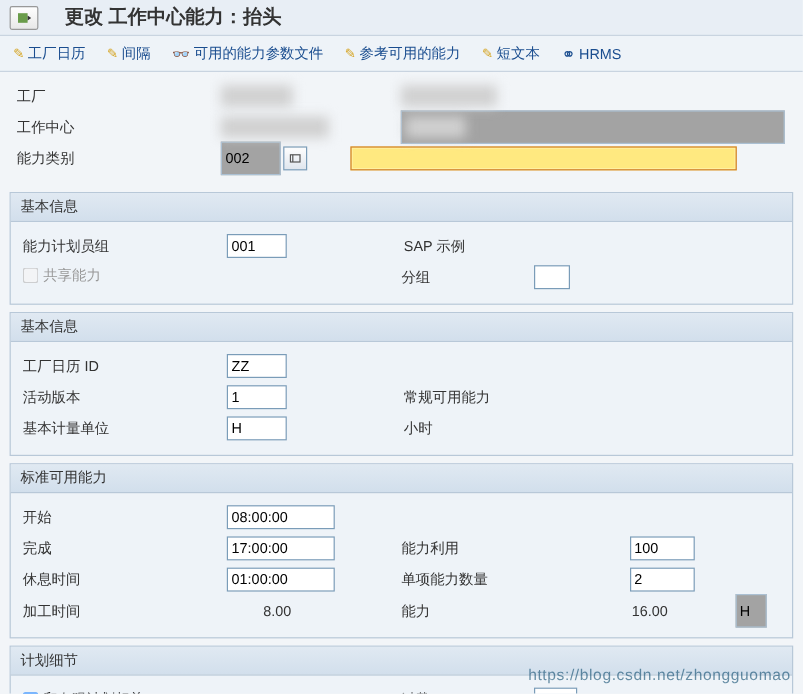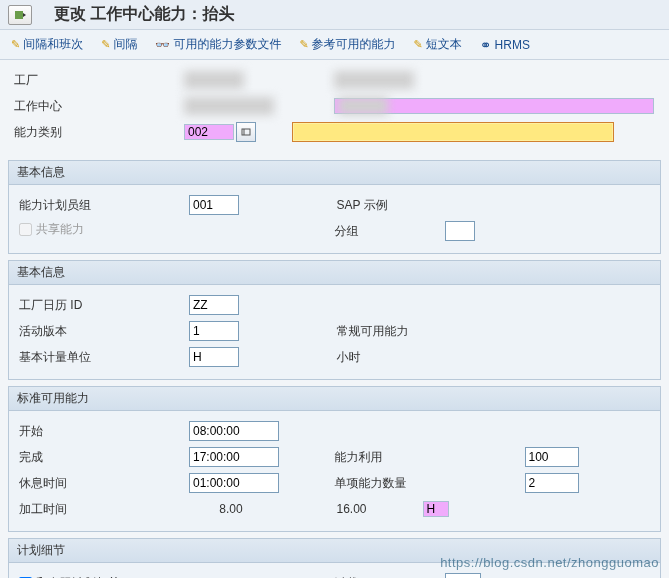--- a/index.html
+++ b/index.html
@@ -11,21 +11,21 @@
 .tbi{display:inline-flex;align-items:center;gap:3px;cursor:pointer;color:#1a4d8f;padding:2px 3px}
 .pen{color:#d4a017;font-size:11px}
 .lnk{color:#1a4d8f;font-size:14px}
 .hdr{padding:8px 14px}
 .row{display:flex;align-items:center;height:24px;margin-bottom:2px}
 .lbl{width:170px;color:#333}
 .inp{height:20px;border:1px solid #7a9cb8;background:#fff;padding:0 3px;font-size:12px}
 .inp-s{width:50px}
 .inp-m{width:90px}
 .inp-l{width:54px}
-.readonly{background:#f0abfc;border:1px solid #abc0d3;height:16px;padding:0 3px;display:inline-flex;align-items:center}
+.readonly{background:#a3a3a3;border:1px solid #abc0d3;height:28px;padding:0 3px;display:inline-flex;align-items:center}
 .req{border:1px solid #d08030;background:#ffe980;box-shadow:inset 0 0 0 1px #fff0a0}
 .sbtn{width:20px;height:20px;background:linear-gradient(#fefefe,#e0e6ee);border:1px solid #7a9cb8;display:inline-flex;align-items:center;justify-content:center;cursor:pointer;margin-left:2px}
 .grp{margin:6px 8px;border:1px solid #b8c8d8;background:#eef3f8}
 .gtitle{background:linear-gradient(#e0e9f2,#d2dfec);border-bottom:1px solid #b8c8d8;padding:3px 8px;color:#333;font-size:12px}
 .gbody{padding:8px 10px}
 .col2{display:flex}
 .col2>div{flex:1}
 .txt{color:#333;padding-left:2px}
 .cbrow{display:flex;align-items:center;gap:4px;margin:4px 0}
 .cb{width:13px;height:13px}
@@ -41,21 +41,21 @@
         <rect width="8" height="8" fill="#6a9c4a" x="1" y="1"></rect>
         <path d="M9 3l3 2-3 2z" fill="#333"></path>
       </svg>
   </span>
   <span class="title">更改 工作中心能力：抬头</span>
 </div>
 
 <div class="tb">
   <span class="tbi">
       <span class="pen">✎</span>
-      <span>间隔和班次</span>
+      <span>工厂日历</span>
     </span>
   <span class="tbi">
       <span class="pen">✎</span>
       <span>间隔</span>
     </span>
   <span class="tbi">
       <span style="color:#555">👓</span>
       <span>可用的能力参数文件</span>
     </span>
   <span class="tbi">
@@ -180,20 +180,21 @@
       <div class="row"></div>
       <div class="row">
           <span class="lbl" style="width:190px">能力利用</span>
           <input class="inp inp-l" value="100" style="">
         </div>
       <div class="row">
           <span class="lbl" style="width:190px">单项能力数量</span>
           <input class="inp inp-l" value="2" style="">
         </div>
       <div class="row">
+          <span class="lbl" style="width:190px">能力</span>
           <span class="txt" style="width:70px;text-align:left">16.00</span>
           <span class="readonly" style="width:26px;margin-left:18px">H</span>
         </div>
     </div>
   </div>
 </div>
 
 <div class="grp">
   <div class="gtitle">计划细节</div>
   <div class="gbody col2">

